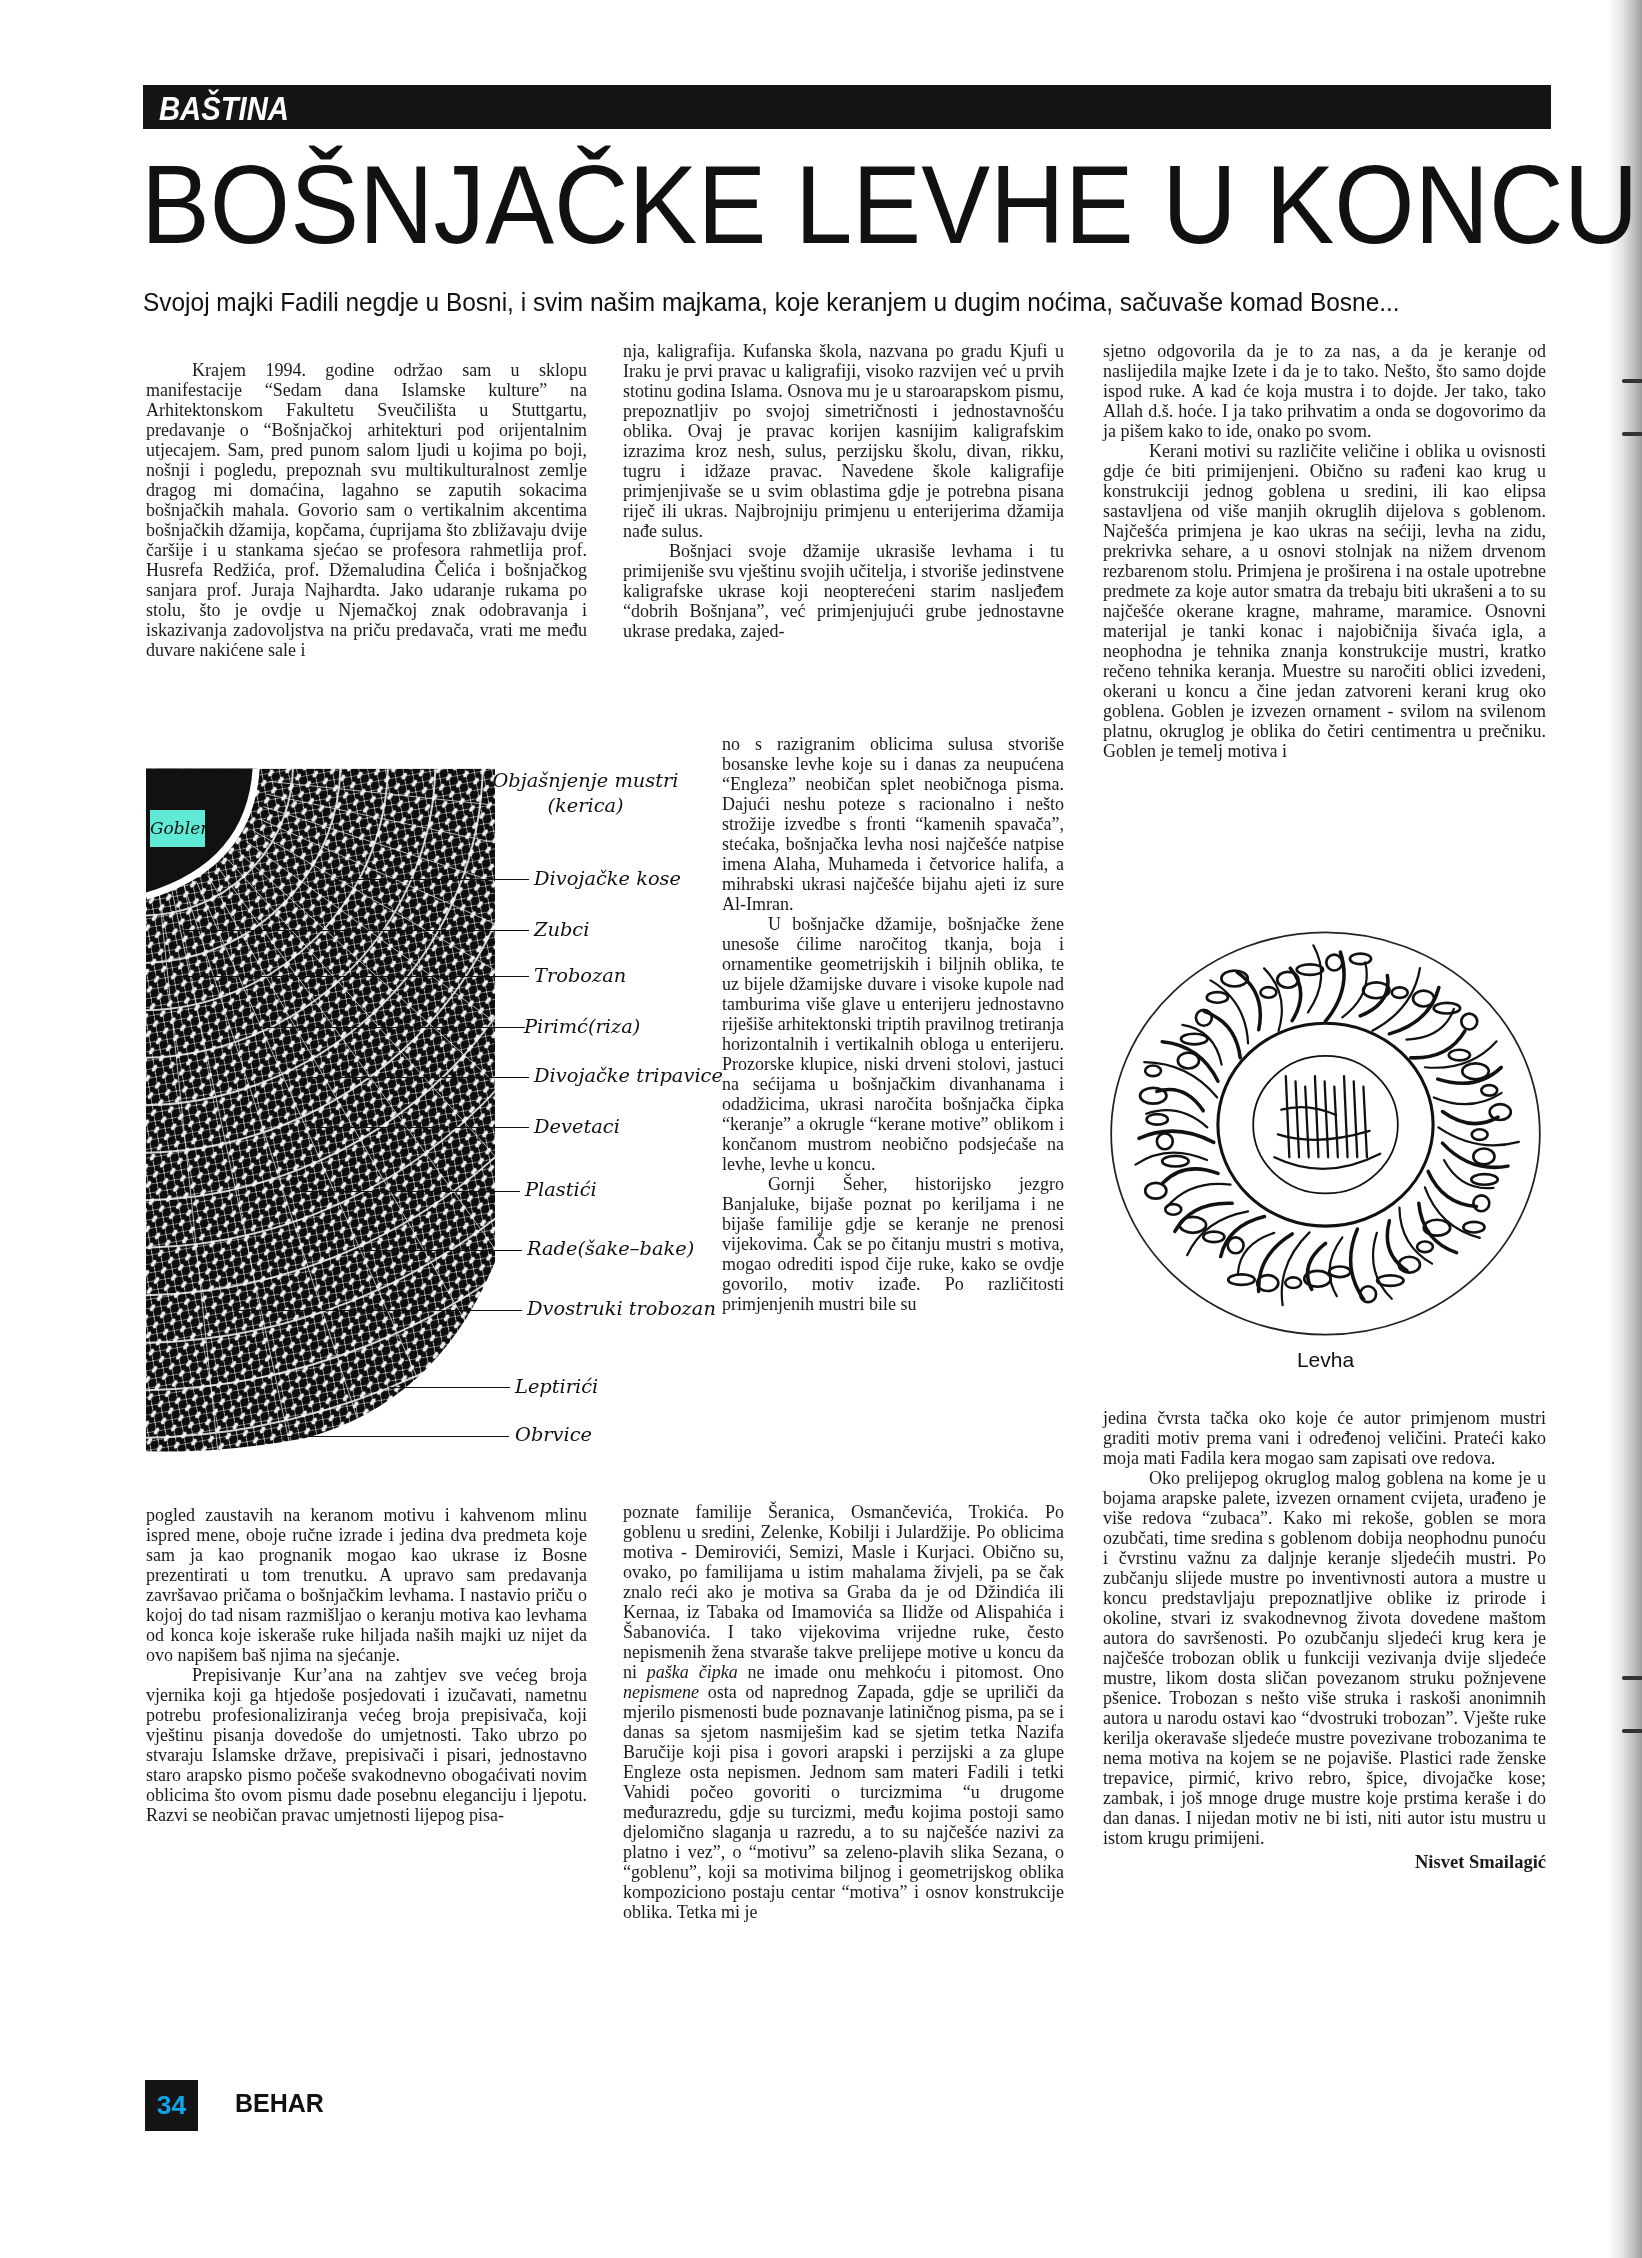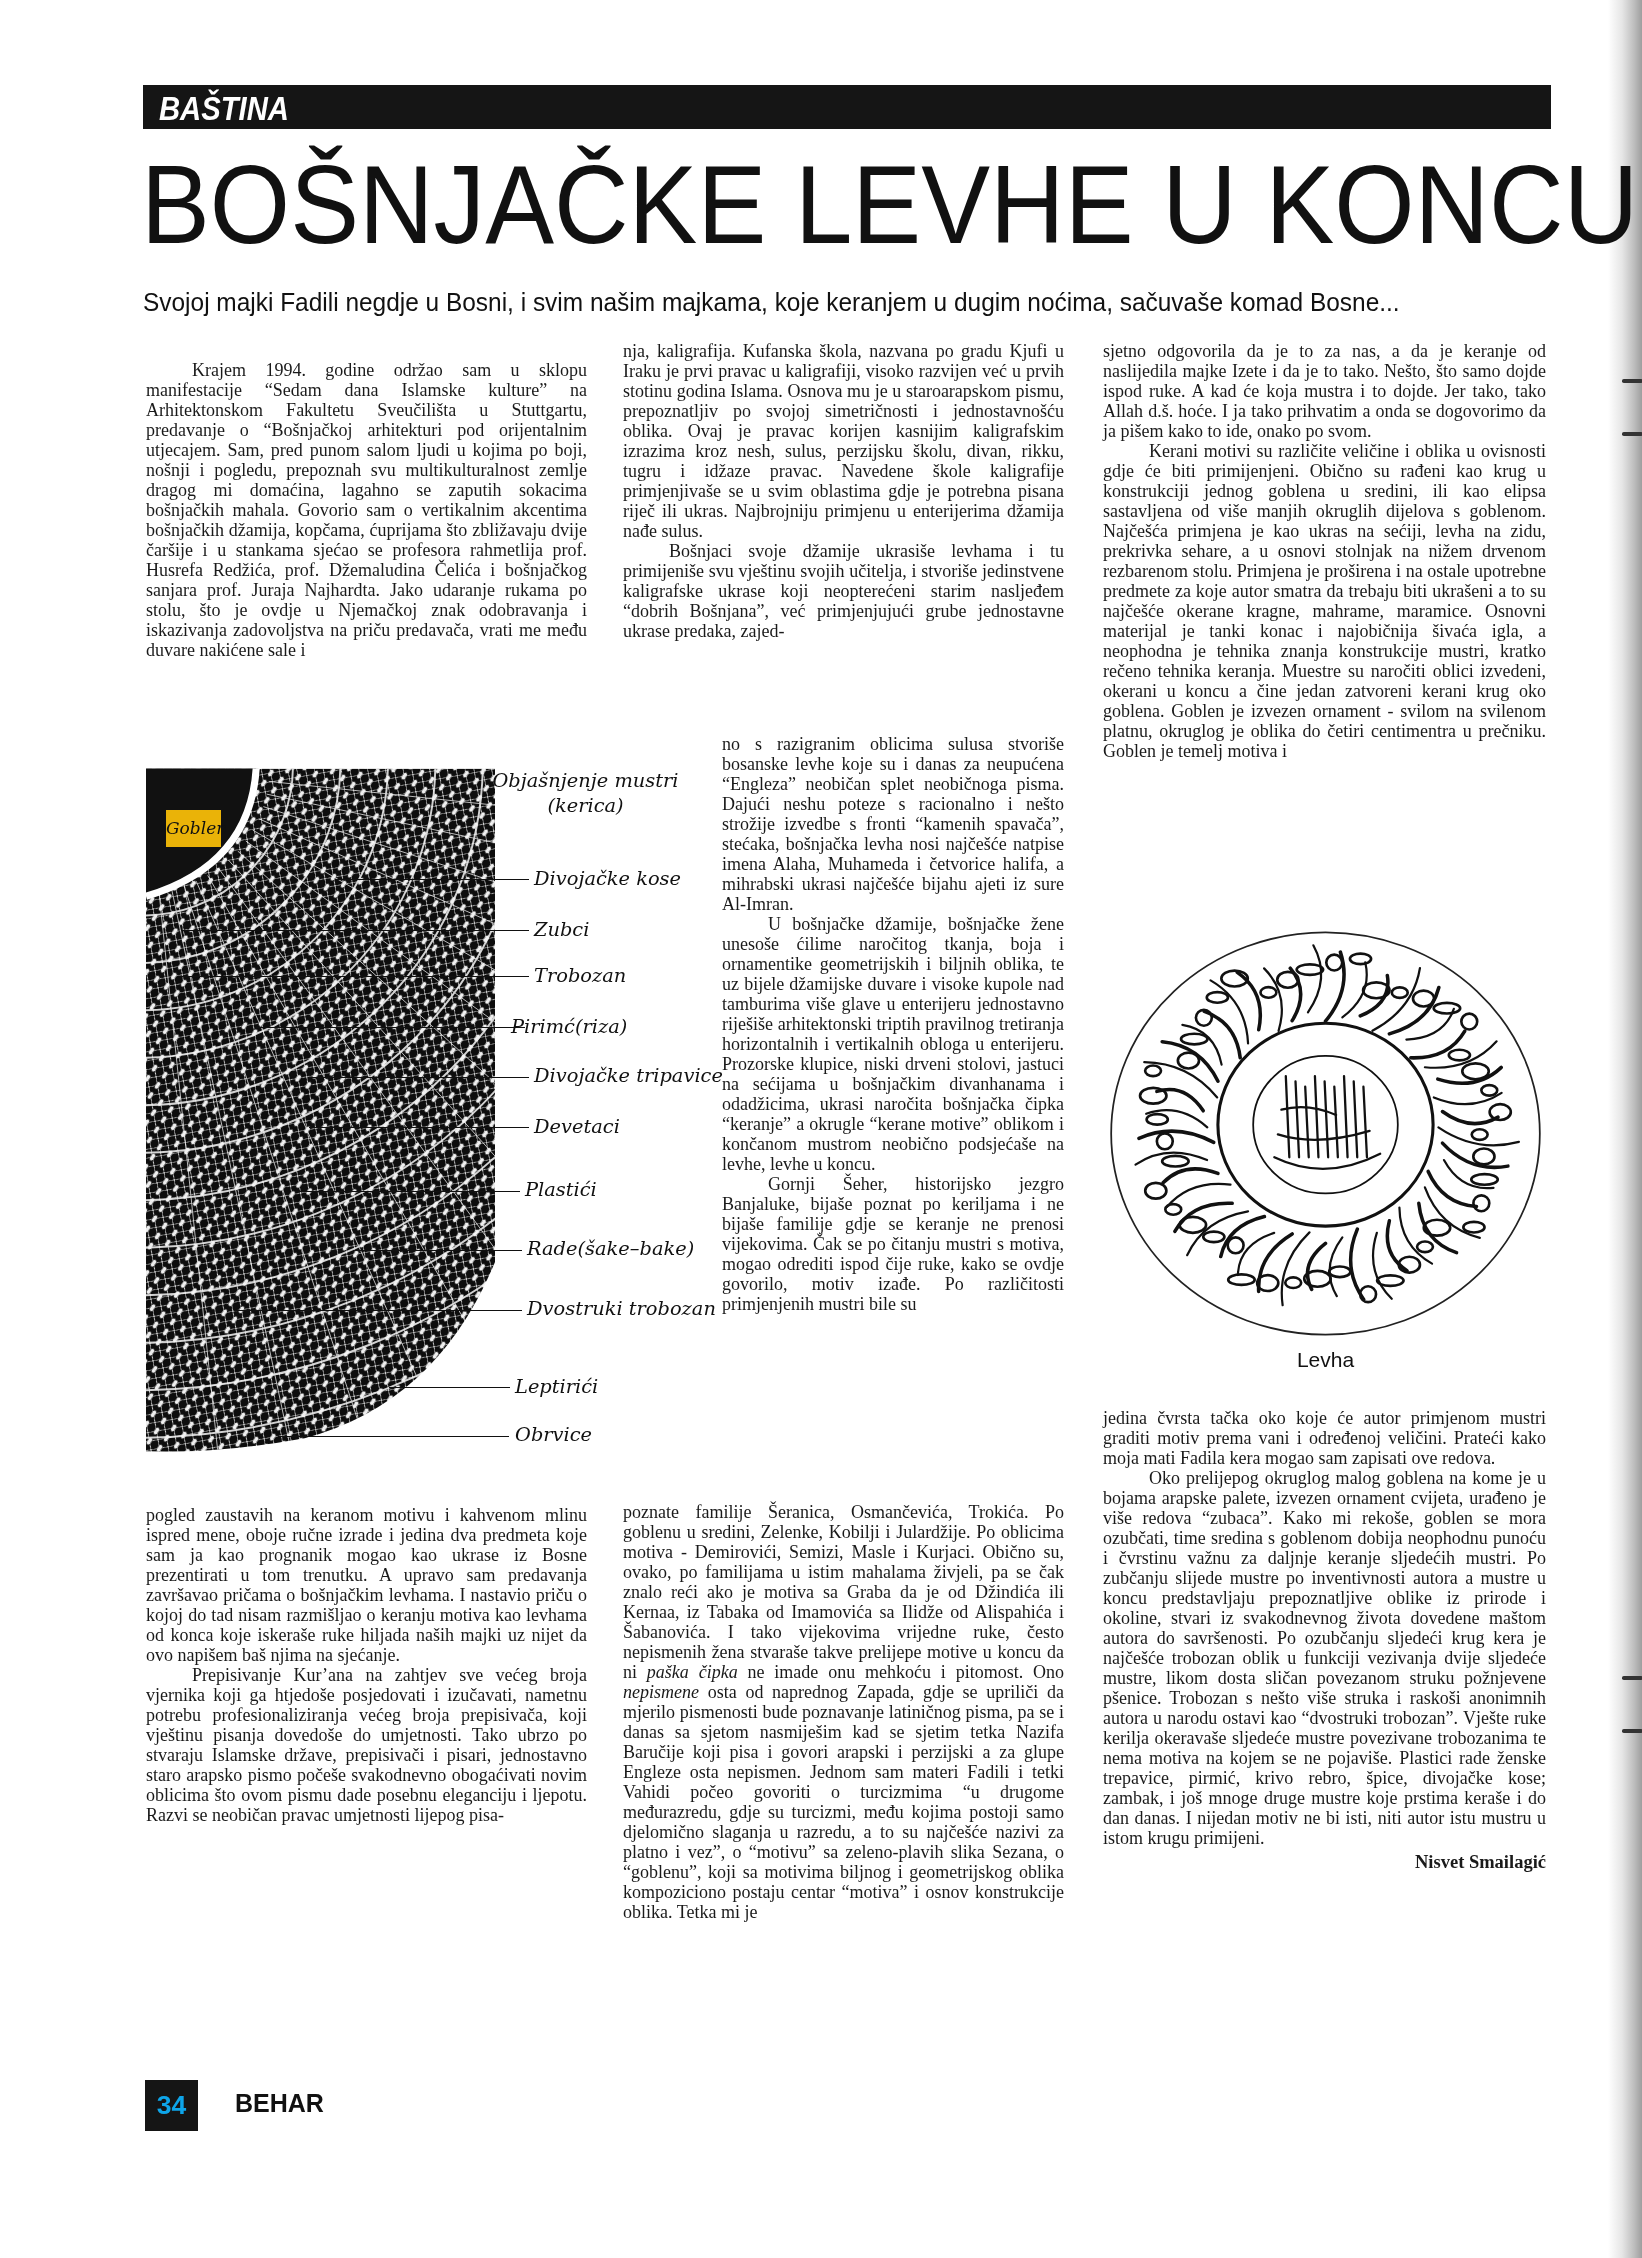--- a/index.html
+++ b/index.html
@@ -61,22 +61,22 @@
     position: absolute; left: 325px; top: 0px; width: 229px;
     font-family: "DejaVu Serif", serif; font-style: italic; font-size: 19.4px;
     line-height: 25px; text-align: center; color: #111;
   }
   .callout {
     position: absolute; font-family: "DejaVu Serif", serif; font-style: italic;
     font-size: 19.4px; color: #111; white-space: nowrap;
   }
   .leader { position: absolute; height: 1.3px; background: #111; }
   .goblen-label {
-    position: absolute; left: 20px; top: 42px; width: 55px; height: 37px;
-    background: #eab308; font-family: "DejaVu Serif", serif; font-style: italic;
+    position: absolute; left: 4px; top: 42px; width: 55px; height: 37px;
+    background: #5eead4; font-family: "DejaVu Serif", serif; font-style: italic;
     font-size: 17px; line-height: 37px; text-align: center; color: #111;
   }
 
   .levha {
     position: absolute; left: 1105px; top: 926px; width: 441px; height: 415px;
   }
   .levha-caption {
     position: absolute; left: 1105px; top: 1348px; width: 441px; text-align: center;
     font-family: "Liberation Sans", "DejaVu Sans", sans-serif; font-size: 21px; color: #111;
   }
@@ -167,21 +167,21 @@
     <div>(kerica)</div>
   </div>
   <div id="callouts">
       <div class="leader" style="left: 190px; top: 111px; width: 193px;"></div>
       <div class="callout" style="left: 388px; top: 99px;">Divojačke kose</div>
       <div class="leader" style="left: 35px; top: 162px; width: 348px;"></div>
       <div class="callout" style="left: 388px; top: 150px;">Zubci</div>
       <div class="leader" style="left: 35px; top: 208px; width: 348px;"></div>
       <div class="callout" style="left: 388px; top: 196px;">Trobozan</div>
       <div class="leader" style="left: 110px; top: 259px; width: 269px;"></div>
-      <div class="callout" style="left: 365px; top: 247px; text-align: right;">Pirimć(riza)</div>
+      <div class="callout" style="left: 378px; top: 247px; text-align: right;">Pirimć(riza)</div>
       <div class="leader" style="left: 163px; top: 309px; width: 220px;"></div>
       <div class="callout" style="left: 388px; top: 296px;">Divojačke tripavice</div>
       <div class="leader" style="left: 163px; top: 359px; width: 220px;"></div>
       <div class="callout" style="left: 388px; top: 347px;">Devetaci</div>
       <div class="leader" style="left: 150px; top: 423px; width: 224px;"></div>
       <div class="callout" style="left: 379px; top: 410px;">Plastići</div>
       <div class="leader" style="left: 207px; top: 482px; width: 169px;"></div>
       <div class="callout" style="left: 381px; top: 469px;">Rade(šake–bake)</div>
       <div class="leader" style="left: 88px; top: 542px; width: 288px;"></div>
       <div class="callout" style="left: 381px; top: 529px;">Dvostruki trobozan</div>

